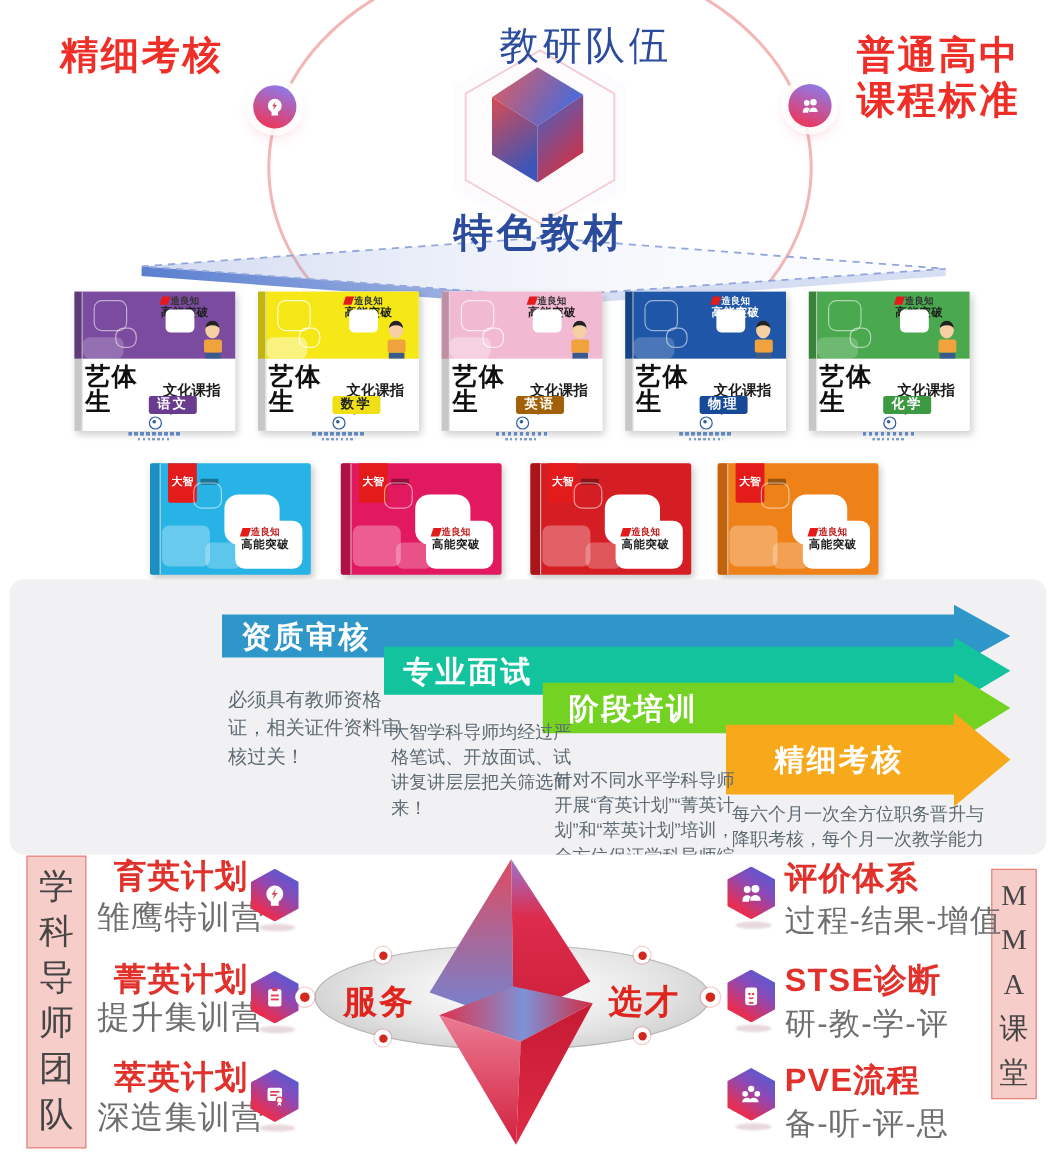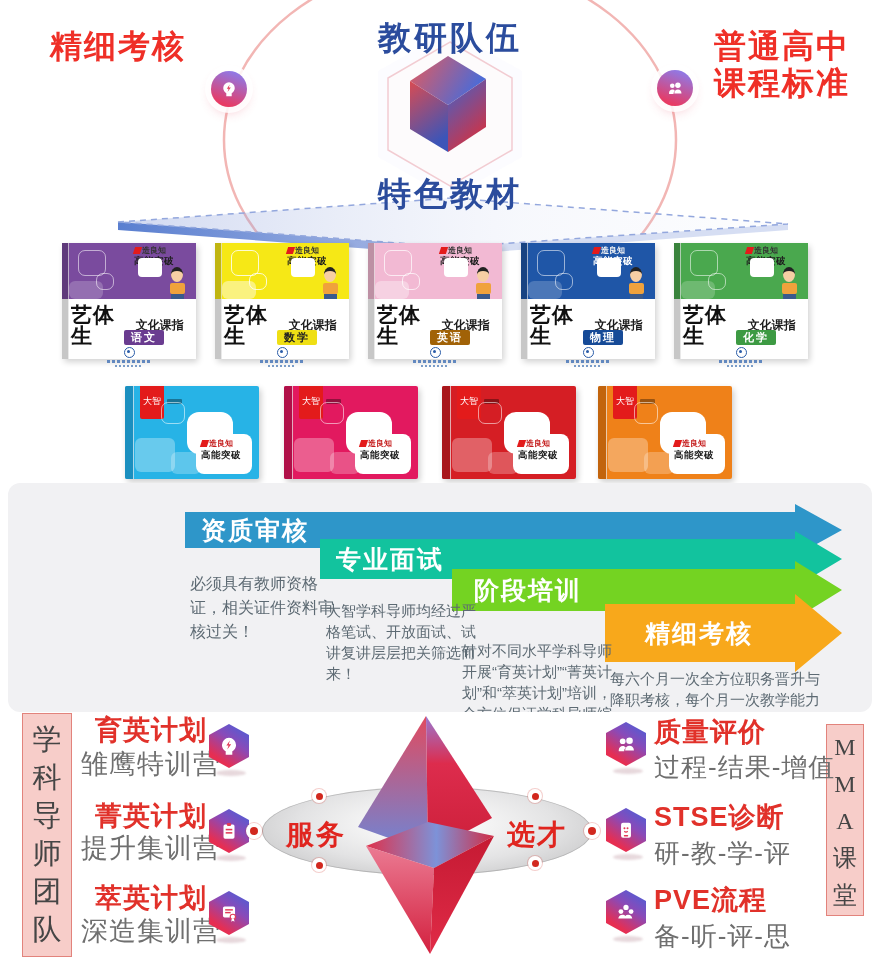--- a/index.html
+++ b/index.html
@@ -4,22 +4,22 @@
 <style>
   html,body{margin:0;padding:0;background:#fff;}
   .stage{position:relative;width:880px;height:960px;background:#fff;overflow:hidden;
          font-family:"Liberation Sans",sans-serif;}
   .abs{position:absolute;}
 
   
   .top-section{position:absolute;left:0;top:0;width:880px;height:240px;}
   .side-label{position:absolute;width:200px;text-align:center;font-weight:800;
               font-size:32px;line-height:37px;letter-spacing:2px;color:#ef2f27;}
-  .center-title{position:absolute;left:340px;top:16px;width:220px;text-align:center;
-                font-size:33px;font-weight:700;letter-spacing:3px;color:#2b4c9d;}
+  .center-title{position:absolute;left:340px;top:16px;width:220px;text-align:right;
+                font-size:33px;font-weight:400;letter-spacing:3px;color:#2b4c9d;}
   .center-caption{position:absolute;left:340px;top:172px;width:220px;text-align:center;
                   font-size:33px;font-weight:800;letter-spacing:3px;color:#2b4c9d;z-index:6;}
   .orb{position:absolute;width:36px;height:36px;border-radius:50%;z-index:5;
        background:linear-gradient(200deg,#8e7ae8 10%,#e83a63 85%);
        box-shadow:0 0 0 6px rgba(255,255,255,.85),0 5px 12px rgba(230,60,90,.3);
        display:flex;align-items:center;justify-content:center;}
 
   
   .book1{position:absolute;top:243px;width:134px;height:116px;background:#fff;
          box-shadow:2px 3px 6px rgba(0,0,0,.18);border-radius:2px;}
@@ -50,21 +50,21 @@
   .pub-emblem:after{content:"";position:absolute;left:2px;top:2px;width:3px;height:3px;background:#2a5ca8;border-radius:50%;}
   .pub-lines{width:44px;height:3px;background:repeating-linear-gradient(90deg,#4a77b8 0 3px,transparent 3px 5px);opacity:.85;margin:0 auto;}
   .pub-lines2{width:28px;height:2px;margin-top:1.5px;background:repeating-linear-gradient(90deg,#7a9cc8 0 2px,transparent 2px 4px);margin-left:auto;margin-right:auto;}
 
   
   .book2{position:absolute;top:386px;width:134px;height:93px;border-radius:2px;overflow:hidden;
          box-shadow:2px 3px 6px rgba(0,0,0,.2);}
   .b2-spine{position:absolute;left:0;top:0;bottom:0;width:9px;}
   .b2-spine:after{content:"";position:absolute;right:0;top:0;bottom:0;width:1px;background:rgba(255,255,255,.65);}
   .b2-brand{position:absolute;left:15px;top:9px;height:13px;display:flex;align-items:center;gap:3px;}
-  .b2-brand-badge{background:#e31b1b;color:#fff;font-size:9px;font-weight:400;border-radius:2px;
+  .b2-brand-badge{background:#e31b1b;color:#fff;font-size:9px;font-weight:700;border-radius:2px;
                   padding:12px 3px;line-height:11px;}
   .b2-brand-rest{width:15px;height:5px;background:rgba(0,0,0,.35);border-radius:1px;}
   .b2-bigsq{position:absolute;left:62px;top:26px;width:46px;height:42px;background:#fff;border-radius:12px;}
   .b2-logo{position:absolute;right:7px;bottom:5px;width:56px;height:40px;background:#fff;border-radius:8px;
            padding:4px 0 0 5px;box-sizing:border-box;line-height:11px;}
   .b2-logo .brand-l1{color:#c41a1a;}
 
   
   .process-panel{position:absolute;left:8px;top:483px;width:864px;height:229px;border-radius:12px;
                  background:#f1f1f3;overflow:hidden;}
@@ -523,21 +523,21 @@
 
     <div class="hex" style="left:606px;top:722px">
       <svg width="22" height="22" viewBox="0 0 20 20">
         <circle cx="7" cy="7.5" r="2.6" fill="#fff"></circle>
           <circle cx="13.2" cy="7" r="3" fill="#fff"></circle>
         <path d="M3.4 15.6c0-2.3 1.6-3.8 3.6-3.8 1.2 0 2.2.5 2.9 1.4-.9.7-1.5 1.7-1.5 2.9v.6H3.4z" fill="#fff"></path>
         <path d="M9.2 16c0-2.6 1.8-4.3 4-4.3s4 1.7 4 4.3z" fill="#fff"></path>
       </svg>
     </div>
     <div class="hex-shadow" style="left:613px;top:768px"></div>
-    <div class="br-title" style="left:654px;top:714px">质量评价</div>
+    <div class="br-title" style="left:654px;top:714px">评价体系</div>
     <div class="br-sub" style="left:654px;top:750px">过程-结果-增值</div>
 
     <div class="hex" style="left:606px;top:808px">
       <svg width="22" height="22" viewBox="0 0 20 20">
         <rect x="5.5" y="3.5" width="9" height="13.5" rx="1.8" fill="#fff"></rect>
         <circle cx="8.6" cy="8.5" r=".9" fill="#e23a55"></circle>
           <circle cx="11.4" cy="8.5" r=".9" fill="#e23a55"></circle>
         <path d="M8.4 11.2c.9.8 2.3.8 3.2 0" stroke="#e23a55" fill="none" stroke-width="1.1"></path>
         <rect x="8" y="14.6" width="4" height="1.2" rx=".6" fill="#e23a55"></rect>
       </svg>

